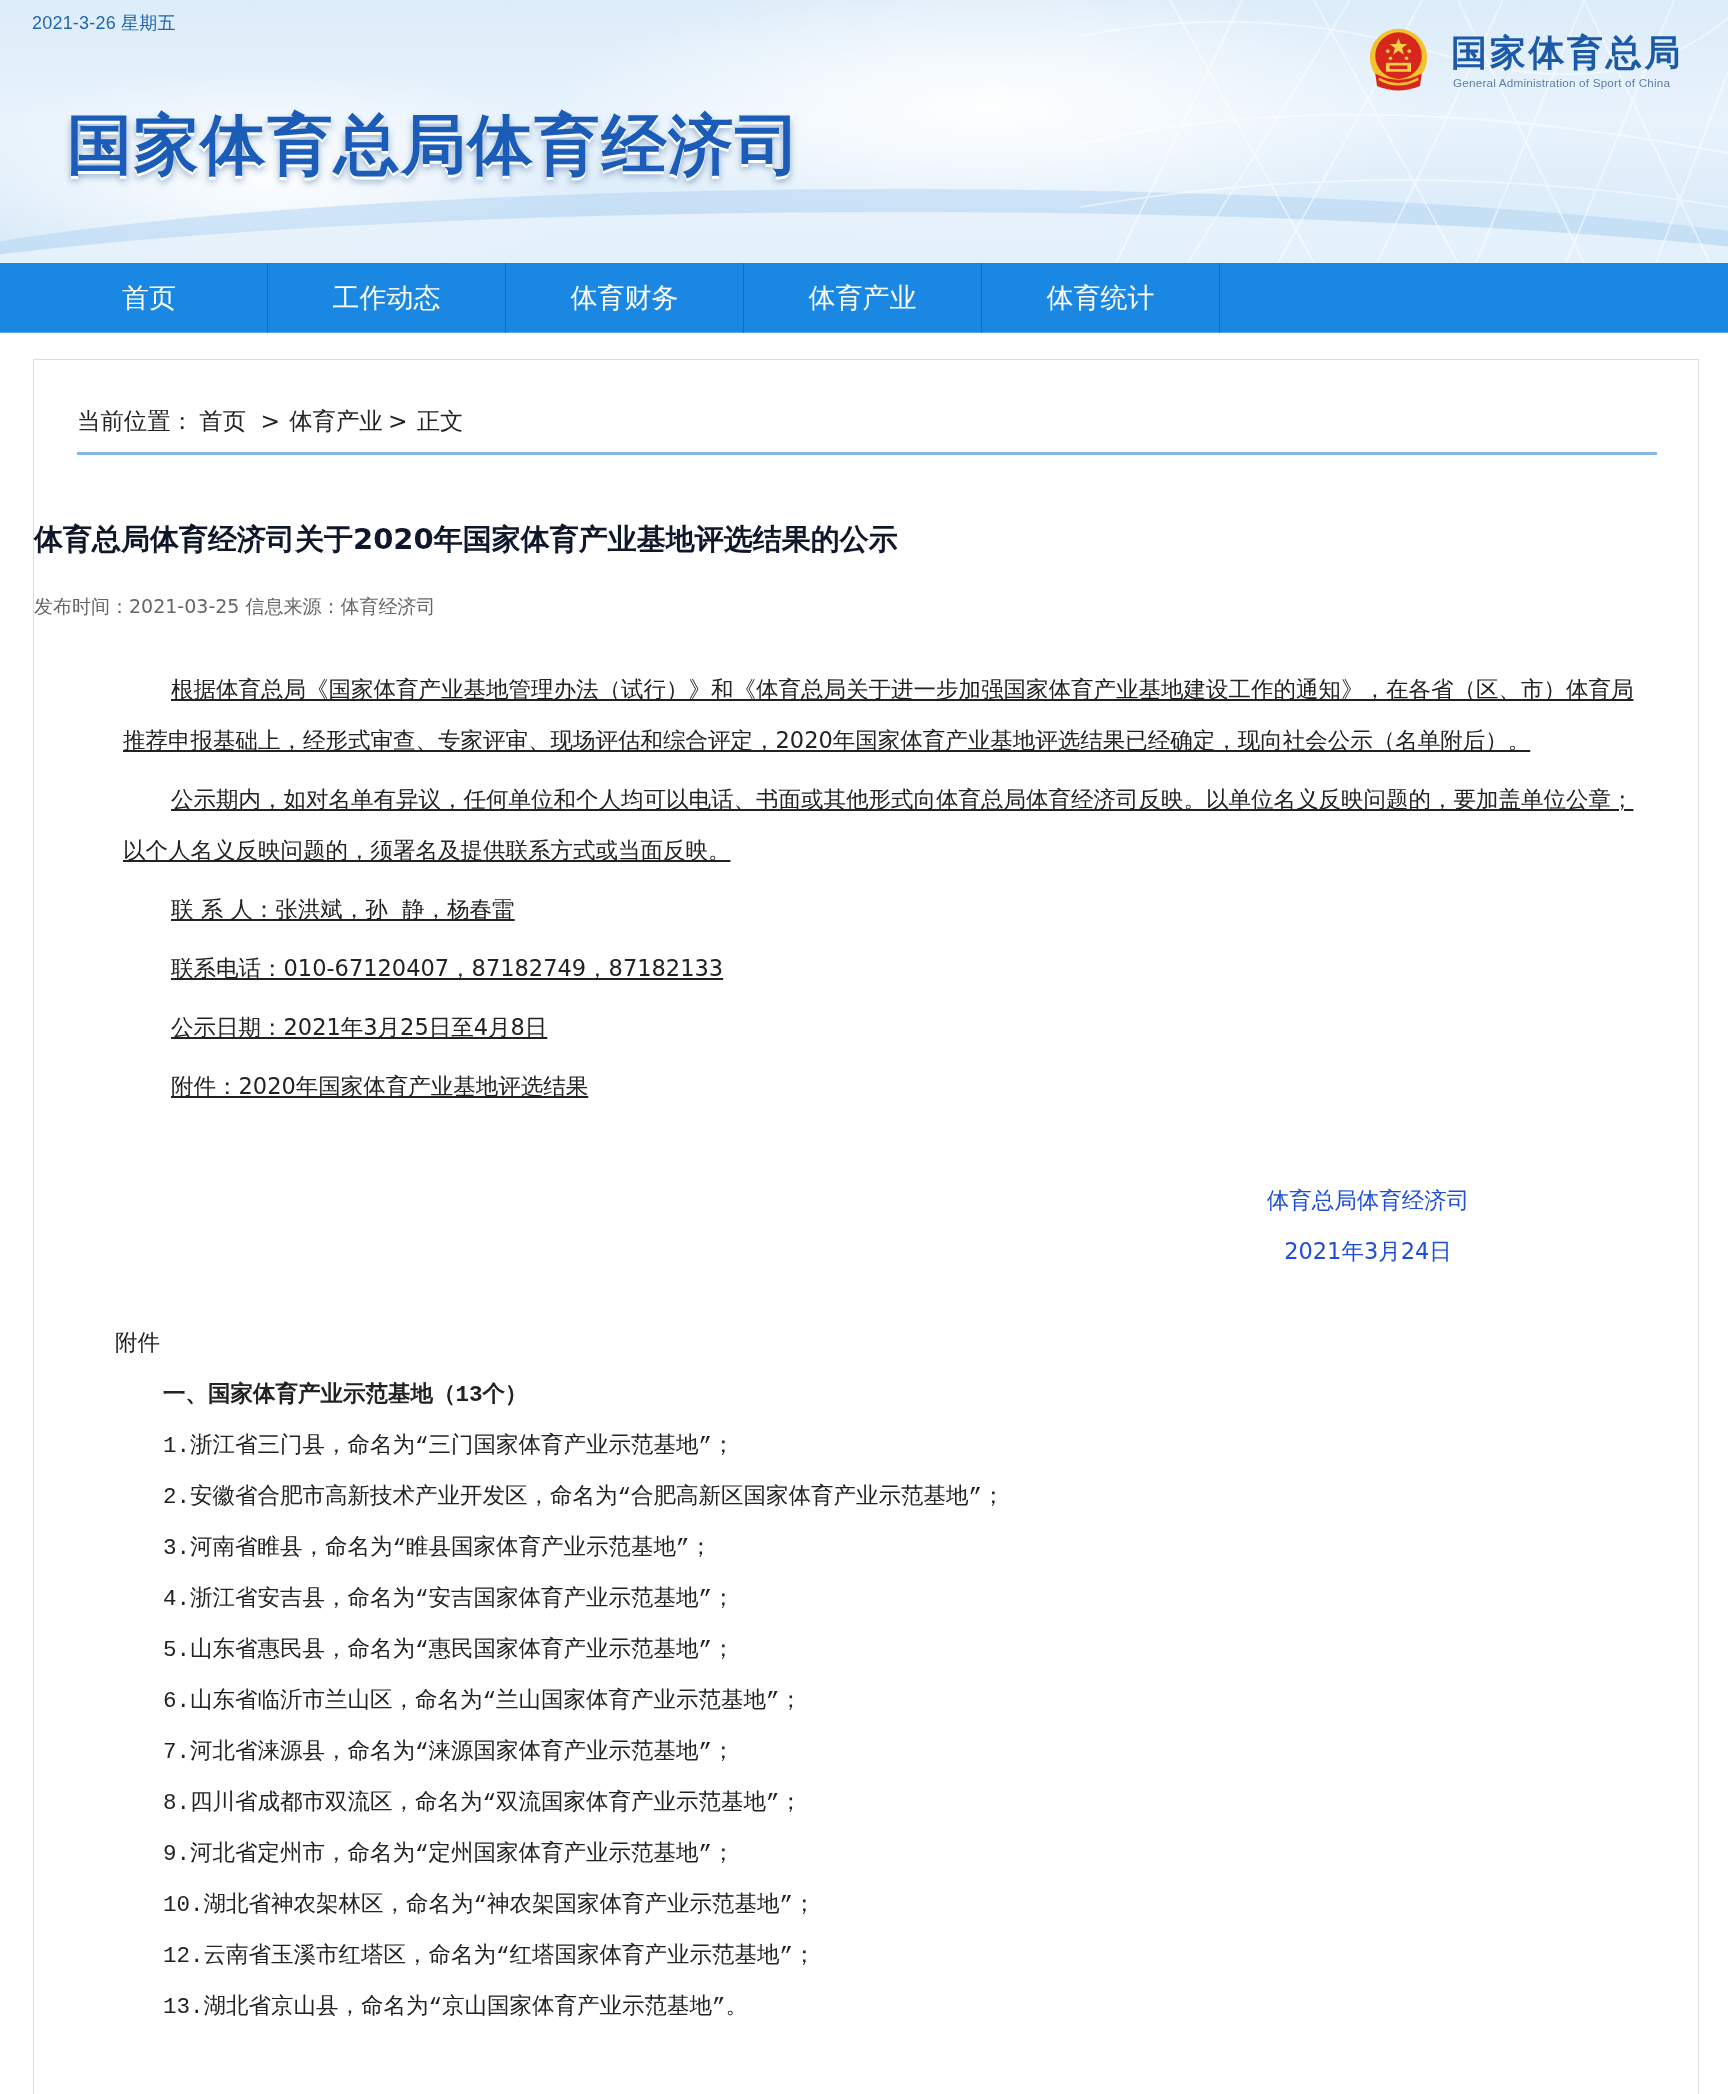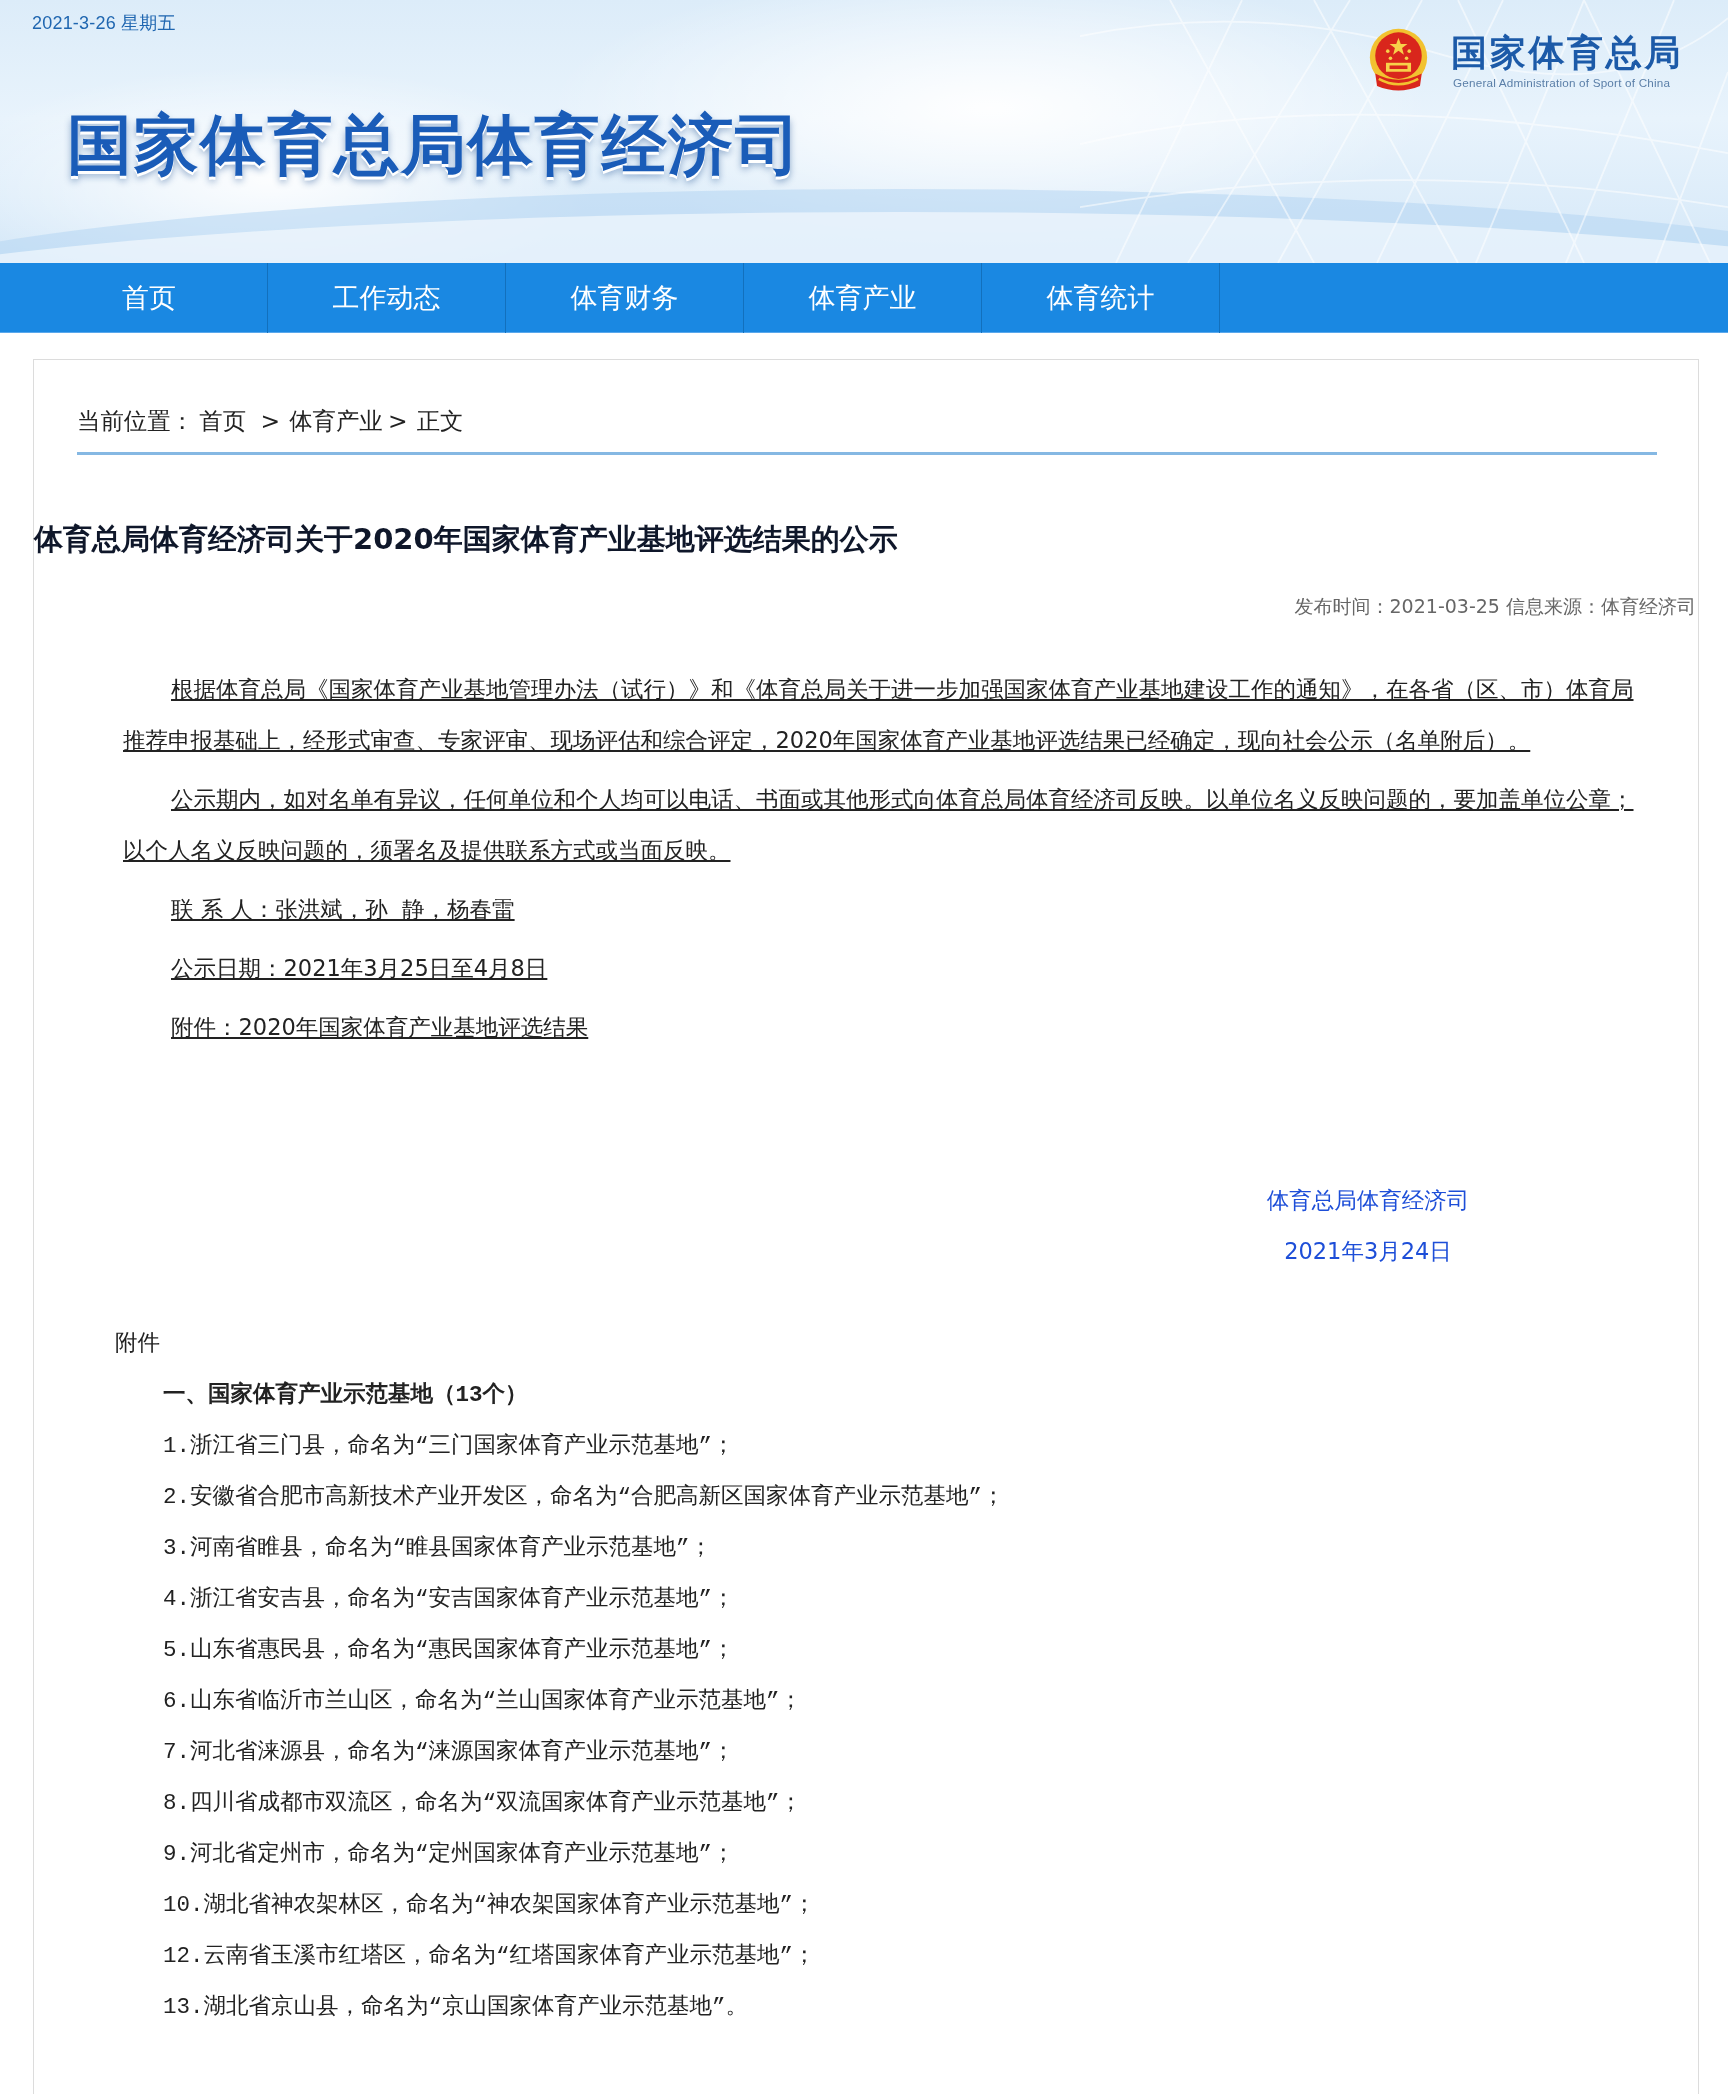--- a/index.html
+++ b/index.html
@@ -68,21 +68,21 @@
   .breadcrumb span { margin-right: 5.4px; }
   .breadcrumb .sep { margin: 0 9px; }
   .bc-line {
     position: absolute; left: 43px; top: 92px; width: 1580px; height: 2.7px; background: #85b8e3;
   }
   .article-title {
     position: absolute; left: 0; width: 1662px; top: 160px; 
     font-size: 29px; font-weight: bold; color: #0f172a; font-family: "DejaVu Sans", sans-serif;
   }
   .meta {
-    position: absolute; left: 0; width: 1662px; top: 234px; text-align: right;
+    position: absolute; left: 0; width: 1662px; top: 234px; text-align: left;
     font-size: 19px; color: #666; font-family: "DejaVu Sans", sans-serif;
   }
   .body-text {
     position: absolute; left: 81px; top: 296px; width: 1530px;
     font-size: 22.5px; line-height: 51px; color: #222; font-family: "DejaVu Sans", sans-serif;
   }
   .body-text p { margin: 8px; text-decoration: underline; }
   .indent { text-indent: 48px; }
   .line-i { padding-left: 48px; }
   .sign {
@@ -154,20 +154,21 @@
   </div>
   <div class="bc-line"></div>
 
   <div class="article-title">体育总局体育经济司关于2020年国家体育产业基地评选结果的公示</div>
   <div class="meta">发布时间：2021-03-25 信息来源：体育经济司</div>
 
   <div class="body-text">
     <p class="indent">根据体育总局《国家体育产业基地管理办法（试行）》和《体育总局关于进一步加强国家体育产业基地建设工作的通知》，在各省（区、市）体育局推荐申报基础上，经形式审查、专家评审、现场评估和综合评定，2020年国家体育产业基地评选结果已经确定，现向社会公示（名单附后）。</p>
     <p class="indent">公示期内，如对名单有异议，任何单位和个人均可以电话、书面或其他形式向体育总局体育经济司反映。以单位名义反映问题的，要加盖单位公章；以个人名义反映问题的，须署名及提供联系方式或当面反映。</p>
     <p class="line-i" style="white-space:pre">联 系 人：张洪斌，孙  静，杨春雷</p>
+    <p class="line-i">联系电话：010-67120407，87182749，87182133</p>
     <p class="line-i">公示日期：2021年3月25日至4月8日</p>
     <p class="line-i">附件：2020年国家体育产业基地评选结果</p>
   </div>
 
   <div class="sign">
     <div>体育总局体育经济司</div>
     <div>2021年3月24日</div>
   </div>
 
   <div class="attach">

